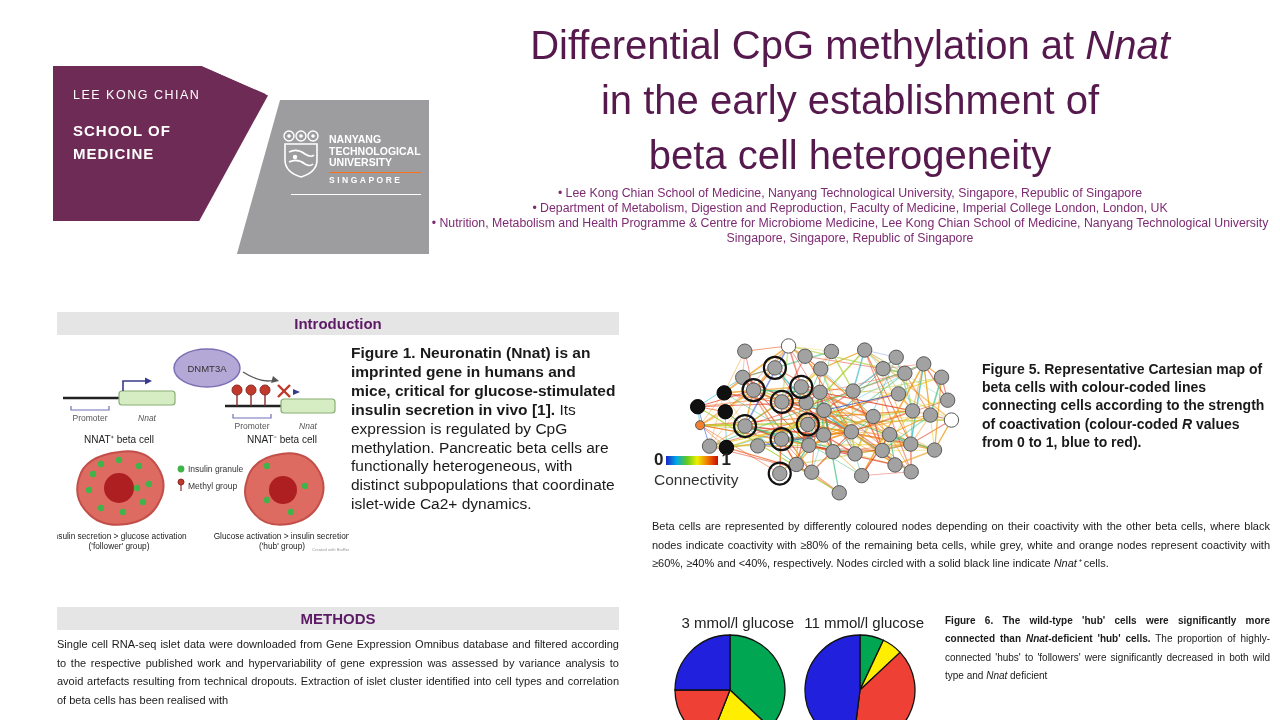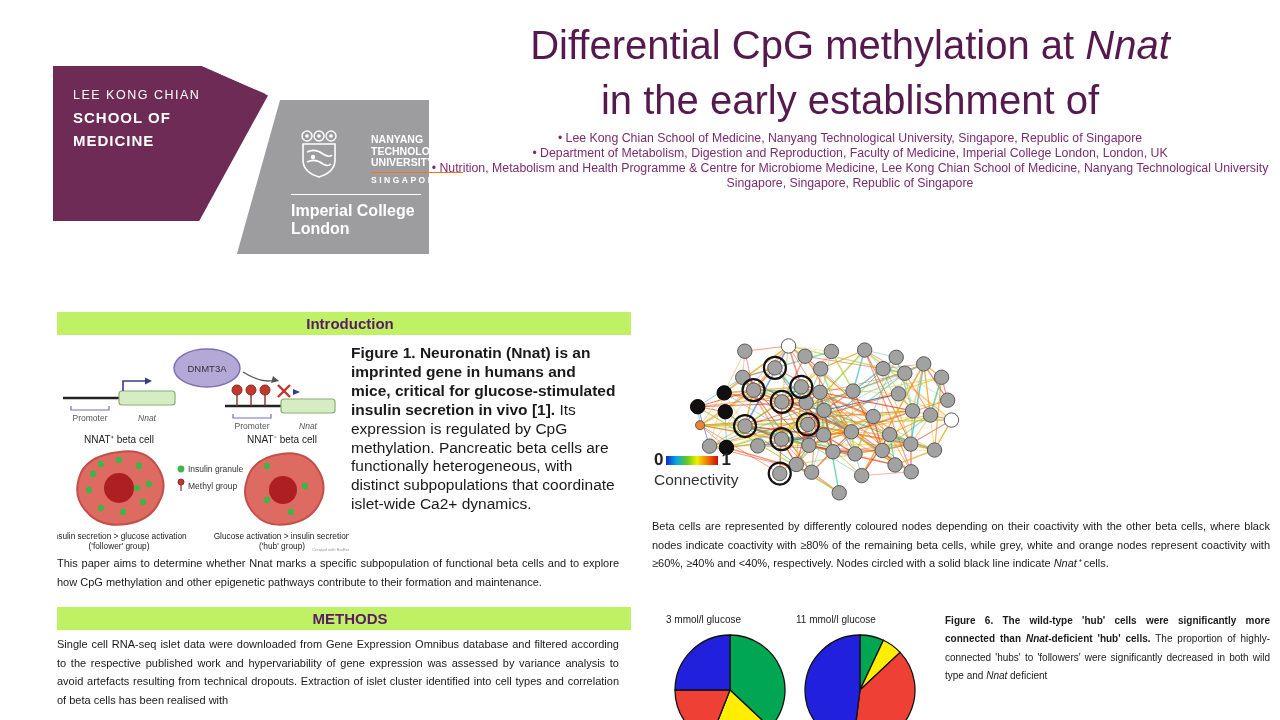--- a/index.html
+++ b/index.html
@@ -5,41 +5,41 @@
   html,body{margin:0;padding:0;background:#fff;}
   .poster{position:relative;width:1280px;height:720px;background:#ffffff;overflow:hidden;
           font-family:"Liberation Sans",sans-serif;color:#1a1a1a;}
   
   .logo{position:absolute;left:53px;top:62px;width:392px;height:228px;}
   .logo-purple{position:absolute;left:0;top:4px;width:215px;height:155px;background:#6d2b55;
                clip-path:polygon(0 0,69% 0,100% 19%,68% 100%,0 100%);}
   .logo-purple-tip{position:absolute;left:148px;top:4px;width:68px;height:122px;background:#6d2b55;
                clip-path:polygon(0 0,95% 23%,10% 100%,0 100%);}
   .lkc-text{position:absolute;left:20px;top:26px;color:#fff;}
-  .lkc-small{font-size:12.5px;letter-spacing:1.5px;margin-bottom:4px;}
+  .lkc-small{font-size:12.5px;letter-spacing:1.5px;margin-bottom:17px;}
   .lkc-big{font-size:15px;font-weight:bold;letter-spacing:1px;line-height:23px;}
   .logo-grey{position:absolute;left:180px;top:38px;width:196px;height:154px;background:#9d9da0;
              clip-path:polygon(24% 0,100% 0,100% 100%,2% 100%);}
-  .ntu-row{position:absolute;left:246px;top:68px;display:flex;align-items:flex-start;gap:24px;}
+  .ntu-row{position:absolute;left:228px;top:68px;display:flex;align-items:flex-start;}
   .ntu-crest{width:40px;height:48px;margin-right:8px;}
   .ntu-text{color:#fff;font-weight:bold;font-size:10.5px;line-height:11.5px;padding-top:4px;}
   .ntu-sing{font-size:8.5px;letter-spacing:2.5px;border-top:1px solid #f97316;margin-top:3px;padding-top:2px;font-weight:bold;}
   .logo-divider{position:absolute;left:238px;top:132px;width:130px;height:1px;background:#fff;}
   .imperial{position:absolute;left:238px;top:140px;color:#fff;font-weight:bold;font-size:16px;line-height:18px;}
   
   .title-block{position:absolute;left:420px;top:18px;width:860px;text-align:center;}
   .main-title{font-size:40px;line-height:55px;font-weight:normal;color:#56194d;}
   .authors{font-size:19px;color:#5d3b66;margin-top:6px;}
   .affils{font-size:12.3px;color:#7d2a72;line-height:15px;margin-top:3px;}
   
   .col{position:absolute;}
   .left-col{left:57px;top:312px;width:562px;height:408px;}
   .right-col{left:652px;top:330px;width:618px;height:390px;}
-  .sec-bar{position:absolute;left:0;width:562px;height:23px;background:#bef264;text-align:center;
-           font-weight:bold;font-size:15px;color:#5c1a66;line-height:23px;padding-left:12px;}
+  .sec-bar{position:absolute;left:0;width:562px;height:23px;background:#e5e5e5;text-align:center;
+           font-weight:bold;font-size:15px;color:#5c1a66;line-height:23px;}
   .body-text{font-size:11px;line-height:18.6px;text-align:justify;color:#1a1a1a;}
   
   .fig1{position:absolute;left:0;top:28px;width:562px;height:214px;}
   .fig1-svg{position:absolute;left:0;top:0;}
   .fig1-caption{position:absolute;left:294px;top:4px;width:268px;font-size:15.5px;line-height:18.9px;}
   .bold{font-weight:bold;}
   .it{font-style:italic;}
   .aim{position:absolute;left:0;top:242px;width:562px;}
   .methods-bar{top:295px;}
   .methods-text{position:absolute;left:0;top:323px;width:562px;}
@@ -48,21 +48,21 @@
   .colorbar{position:absolute;left:2px;top:118px;width:120px;}
   .cb-row{display:flex;align-items:center;}
   .cb-num{font-size:17px;font-weight:bold;color:#222;}
   .cb-grad{width:52px;height:9px;margin:0 3px;
            background:linear-gradient(to right,#1828c8,#00a8e8,#60c820,#f0f000,#f07800,#cc0808);}
   .cb-label{font-size:15.5px;color:#333;margin-top:1px;}
   .fig5-caption{position:absolute;left:330px;top:30px;width:292px;font-size:14px;line-height:18.2px;font-weight:bold;text-align:left;}
   .beta-desc{position:absolute;left:0;top:187px;width:618px;}
   
   .fig6{position:absolute;left:0;top:282px;width:618px;height:160px;}
-  .pie-label{position:absolute;top:2px;width:128px;text-align:left;font-size:10px;color:#222;}
+  .pie-label{position:absolute;top:2px;width:128px;text-align:right;font-size:15px;color:#222;}
   .pie-svg{position:absolute;top:20px;}
   .fig6-caption{position:absolute;left:293px;top:0;width:325px;font-size:10px;line-height:18.4px;text-align:justify;}
   .svg-label{font-family:"Liberation Sans",sans-serif;}
 </style>
 </head>
 <body>
 
 <div class="poster">
 
   <div class="logo">
@@ -88,30 +88,27 @@
         <circle cx="14" cy="27" r="2.2" fill="#fff"></circle>
       </svg>
       <div class="ntu-text">
         <div>NANYANG</div>
         <div>TECHNOLOGICAL</div>
         <div>UNIVERSITY</div>
         <div class="ntu-sing">SINGAPORE</div>
       </div>
     </div>
     <div class="logo-divider"></div>
-    <div class="imperial">
-      <div>Imperial College</div>
-      <div>London</div>
-    </div>
   </div>
 
   <div class="title-block">
     <div class="main-title">
       <div><span>Differential CpG methylation at </span><span class="it">Nnat</span></div>
       <div>in the early establishment of</div>
+      <div>beta cell heterogeneity</div>
     </div>
     <div class="affils">
       <div>• Lee Kong Chian School of Medicine, Nanyang Technological University, Singapore, Republic of Singapore</div>
       <div>• Department of Metabolism, Digestion and Reproduction, Faculty of Medicine, Imperial College London, London, UK</div>
       <div>• Nutrition, Metabolism and Health Programme &amp; Centre for Microbiome Medicine, Lee Kong Chian School of Medicine, Nanyang Technological University Singapore, Singapore, Republic of Singapore</div>
     </div>
   </div>
 
   <div class="col left-col">
     <div class="sec-bar" style="top:0;">Introduction</div>
@@ -186,21 +183,20 @@
         <text x="62" y="209" text-anchor="middle" font-size="8.3" fill="#222" class="svg-label">('follower' group)</text>
         <text x="225" y="199" text-anchor="middle" font-size="8.3" fill="#222" class="svg-label">Glucose activation &gt; insulin secretion</text>
         <text x="225" y="209" text-anchor="middle" font-size="8.3" fill="#222" class="svg-label">('hub' group)</text>
         <text x="255" y="211" font-size="4.2" fill="#9a9a9a" class="svg-label">Created with BioRender.com</text>
       </svg>
       <div class="fig1-caption">
         <span class="bold">Figure 1. Neuronatin (Nnat) is an imprinted gene in humans and mice, critical for glucose-stimulated insulin secretion in vivo [1].</span><span> Its expression is regulated by CpG methylation. Pancreatic beta cells are functionally heterogeneous, with distinct subpopulations that coordinate islet-wide Ca2+ dynamics.</span>
       </div>
     </div>
 
-    <div class="aim body-text">This paper aims to determine whether Nnat marks a specific subpopulation of functional beta cells and to explore how CpG methylation and other epigenetic pathways contribute to their formation and maintenance.</div>
 
     <div class="sec-bar methods-bar">METHODS</div>
 
     <div class="methods-text body-text">Single cell RNA-seq islet data were downloaded from Gene Expression Omnibus database and filtered according to the respective published work and hypervariability of gene expression was assessed by variance analysis to avoid artefacts resulting from technical dropouts. Extraction of islet cluster identified into cell types and correlation of beta cells has been realised with</div>
   </div>
 
   <div class="col right-col">
 
     <div class="network-wrap">
       <svg id="network-svg" width="312" height="178" viewBox="0 0 312 178">
@@ -533,20 +529,23 @@
       <div class="colorbar">
         <div class="cb-row">
           <span class="cb-num">0</span>
           <span class="cb-grad"></span>
           <span class="cb-num">1</span>
         </div>
         <div class="cb-label">Connectivity</div>
       </div>
     </div>
 
+    <div class="fig5-caption">
+      <span>Figure 5. Representative Cartesian map of beta cells with colour-coded lines connecting cells according to the strength of coactivation (colour-coded </span><span class="it">R</span><span> values from 0 to 1, blue to red).</span>
+    </div>
 
     <div class="beta-desc body-text">
       <span>Beta cells are represented by differently coloured nodes depending on their coactivity with the other beta cells, where black nodes indicate coactivity with ≥80% of the remaining beta cells, while grey, white and orange nodes represent coactivity with ≥60%, ≥40% and &lt;40%, respectively. Nodes circled with a solid black line indicate </span><span class="it">Nnat⁺</span><span> cells.</span>
     </div>
 
     <div class="fig6">
       <div class="pie-label" style="left:14px;">3 mmol/l glucose</div>
       <div class="pie-label" style="left:144px;">11 mmol/l glucose</div>
       <svg class="pie-svg" style="left:20px;" width="116" height="116" viewBox="0 0 116 116">
           <path d="M58,58 L58,3 A55,55 0 0 1 98.09327450817764,95.65009082607787 Z" fill="#00a651" stroke="#111" stroke-width="1.3"></path>

